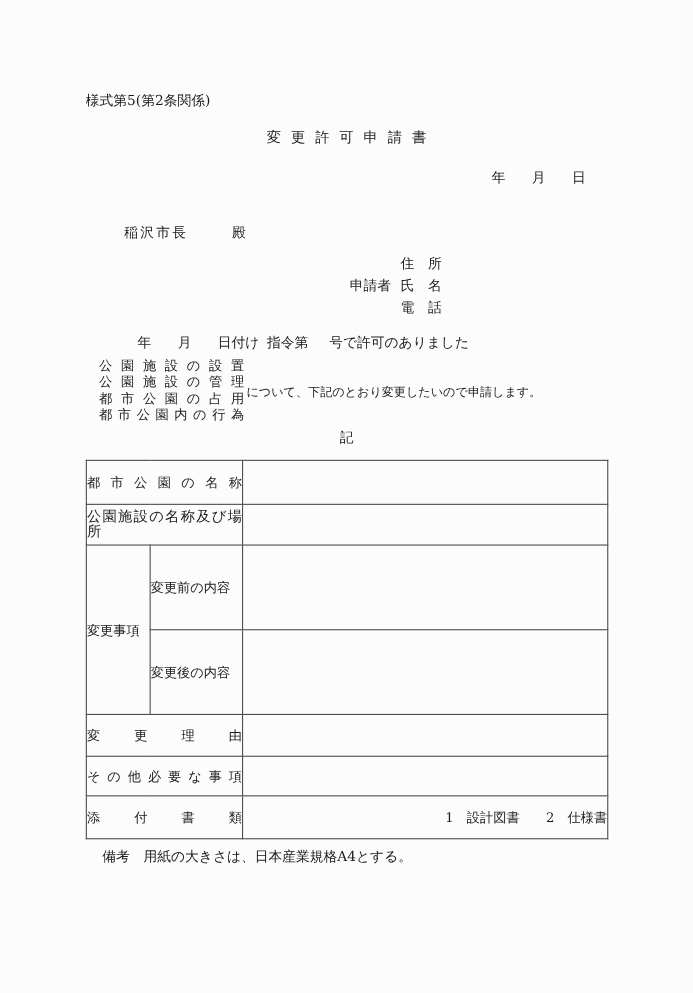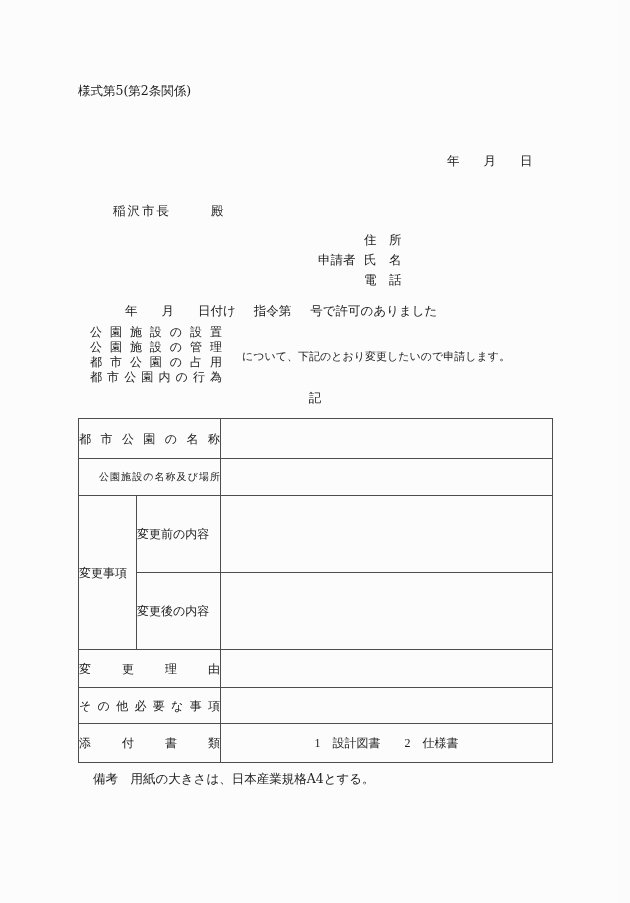--- a/index.html
+++ b/index.html
@@ -13,46 +13,47 @@
   .doc-title{left:0;top:119px;width:630px;text-align:center;font-size:13px;
     letter-spacing:9px;padding-left:9px;box-sizing:border-box;}
   .date-line{top:155px;left:447px;display:flex;gap:24px;font-size:12.5px;}
   .recipient{left:113px;top:205px;display:flex;gap:40px;letter-spacing:2px;font-size:12.5px;}
   .applicant{left:318px;top:230px;display:grid;grid-template-columns:46px auto;
     grid-auto-rows:20px;align-items:center;font-size:12.5px;}
   .applicant .prefix{grid-row:2;grid-column:1;}
   .applicant .a-label{grid-column:2;}
   .permit-line{left:125px;top:305px;display:flex;font-size:12.5px;}
   .permit-line span+span{margin-left:24px;}
-  .permit-line span:nth-child(4){margin-left:18px;}
+  .permit-line span:nth-child(4){margin-left:7px;}
   .permit-line span:nth-child(5){margin-left:19px;}
-  .subject{left:90px;top:326px;display:flex;align-items:center;gap:18px;}
+  .subject{left:90px;top:326px;display:flex;align-items:center;}
   .subject-list{width:132px;}
   .subject-list .s-item{height:15px;text-align:justify;text-align-last:justify;
     font-size:12px;}
   .subject-sentence{margin-left:2px;font-size:11px;}
   .ki{left:0;top:392px;width:630px;text-align:center;font-size:12.5px;}
   table.main{position:absolute;left:78px;top:418px;border-collapse:collapse;
     table-layout:fixed;width:474px;font-size:12px;}
   table.main th,table.main td{border:1px solid #4d4d4d;font-weight:normal;
     vertical-align:middle;padding:0;overflow:hidden;}
   th.lbl{text-align:justify;text-align-last:justify;padding:0 7px;}
-  th.lbl.tight{font-size:10px;padding-left:20px;}
+  th.lbl.tight{font-size:13px;}
   th.grp{text-align:left;padding-left:6px;}
   th.sub{text-align:left;padding-left:4px;}
-  td.val{text-align:center;padding-left:7px;font-family:Liberation Serif, serif;}
+  td.val{text-align:right;padding-left:7px;}
   .note{left:93px;top:773px;font-size:12.5px;}
 </style>
 </head>
 <body>
 
 <div class="page">
 
   <div class="abs form-number">様式第5(第2条関係)</div>
 
+  <div class="abs doc-title">変更許可申請書</div>
 
   <div class="abs date-line">
     <span>年</span>
     <span>月</span>
     <span>日</span>
   </div>
 
   <div class="abs recipient">
     <span>稲沢市長</span>
     <span>殿</span>

